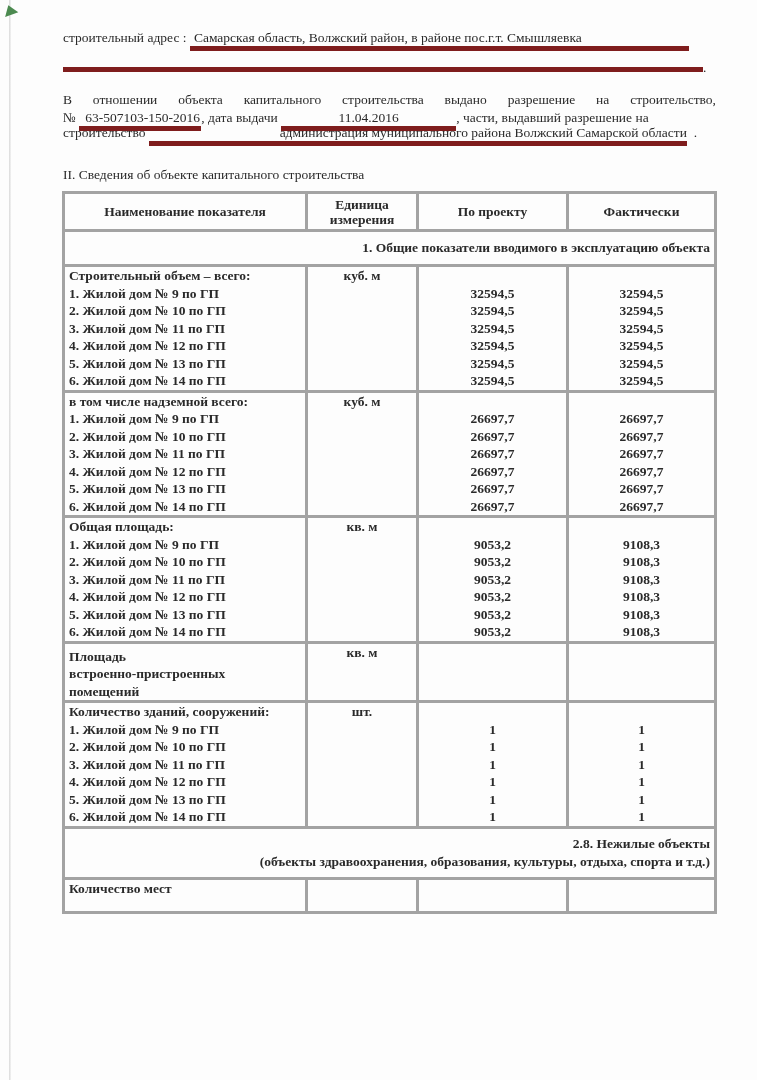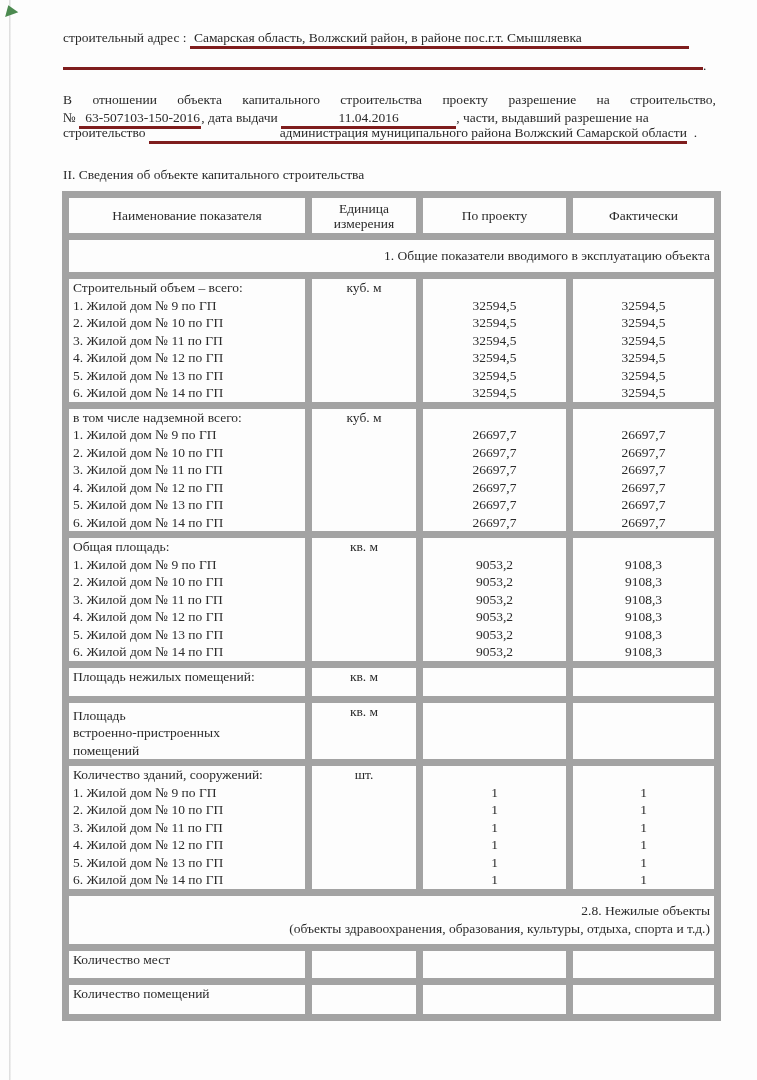--- a/index.html
+++ b/index.html
@@ -14,35 +14,35 @@
       position: absolute; left: 9px; top: 0; width: 2px; height: 1080px;
       background: linear-gradient(to right, #d9d9d9, #f3f3f3);
     }
     .corner-mark {
       position: absolute; left: 3px; top: 5px; width: 0; height: 0;
       border-left: 7px solid transparent; border-right: 7px solid transparent;
       border-bottom: 10px solid #4c8a50;
       transform: rotate(-20deg);
     }
     .line { position: absolute; left: 63px; white-space: nowrap; }
-    .u { border-bottom: 3px solid #7f1d1d; display: inline-block; }
+    .u { border-bottom: 5px solid #7f1d1d; display: inline-block; }
     .just { position: absolute; left: 63px; width: 653px; text-align: justify; text-align-last: justify; white-space: nowrap; }
     .heading2 { position: absolute; left: 63px; top: 167px; }
 
     table.main {
       position: absolute; left: 62px; top: 191px;
       border-collapse: collapse; width: 652px;
       table-layout: fixed;
       font-size: 13.5px;
     }
     table.main td, table.main th {
-      border: 7px solid #a3a3a3;
+      border: 3px solid #a3a3a3;
       padding: 0 4px;
       vertical-align: top;
-      font-weight: normal;
+      font-weight: bold;
       line-height: 17.5px;
     }
     table.main th { text-align: center; vertical-align: middle; height: 35px; line-height: 15px; }
     col.c1 { width: 243px; } col.c2 { width: 111px; } col.c3 { width: 150px; } col.c4 { width: 148px; }
     .sec { text-align: right; vertical-align: middle !important; }
     .unit { text-align: center; }
     .val { text-align: center; padding-top: 17.5px !important; }
     .val div { height: 17.5px; }
     .items div { height: 17.5px; }
   </style>
@@ -53,21 +53,21 @@
 <div class="corner-mark"></div>
 
 <div class="line" style="top:30px;">
   <span>строительный адрес :</span>
   <span class="u" style="width:495px; padding-left:4px;">Самарская область, Волжский район, в районе пос.г.т. Смышляевка</span>
 </div>
 <div class="line" style="top:52px;">
   <span class="u" style="width:640px; height:15px;"></span><span>.</span>
 </div>
 
-<div class="just" style="top:92px;">В отношении объекта капитального строительства проекту разрешение на строительство,</div>
+<div class="just" style="top:92px;">В отношении объекта капитального строительства выдано разрешение на строительство,</div>
 <div class="line" style="top:110px;">
   <span>№</span>
   <span class="u" style="width:116px; padding-left:6px;">63-507103-150-2016</span><span>, дата выдачи</span>
   <span class="u" style="width:175px; text-align:center;">11.04.2016</span><span>, части, выдавший разрешение на</span>
 </div>
 <div class="line" style="top:125px;text-align:right;">
   <span>строительство</span>
   <span class="u" style="width:534px; padding-left:4px;">администрация муниципального района Волжский Самарской области</span>
   <span>&nbsp;.</span>
 </div>
@@ -172,26 +172,20 @@
     <td class="val">
       <div>9108,3</div>
       <div>9108,3</div>
       <div>9108,3</div>
       <div>9108,3</div>
       <div>9108,3</div>
       <div>9108,3</div>
     </td>
   </tr>
 
-  <tr style="height:35px;">
-    <td>Площадь нежилых помещений:</td>
-    <td class="unit">кв. м</td>
-    <td></td>
-    <td></td>
-  </tr>
 
   <tr>
     <td class="items" style="padding-top:4px;">
       <div>Площадь</div>
       <div>встроенно-пристроенных</div>
       <div>помещений</div>
     </td>
     <td class="unit">кв. м</td>
     <td></td>
     <td></td>
@@ -231,20 +225,14 @@
       <div>2.8. Нежилые объекты</div>
       <div>(объекты здравоохранения, образования, культуры, отдыха, спорта и т.д.)</div>
     </td>
   </tr>
   <tr style="height:34px;padding-left:32px;">
     <td>Количество мест</td>
     <td></td>
     <td></td>
     <td></td>
   </tr>
-  <tr style="height:36px;">
-    <td>Количество помещений</td>
-    <td></td>
-    <td></td>
-    <td></td>
-  </tr>
 </tbody>
   </table>
 
 </body></html>

